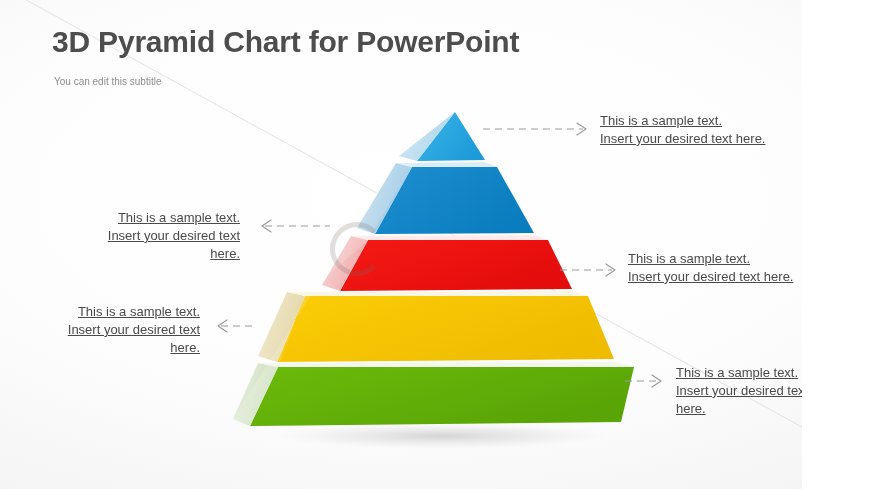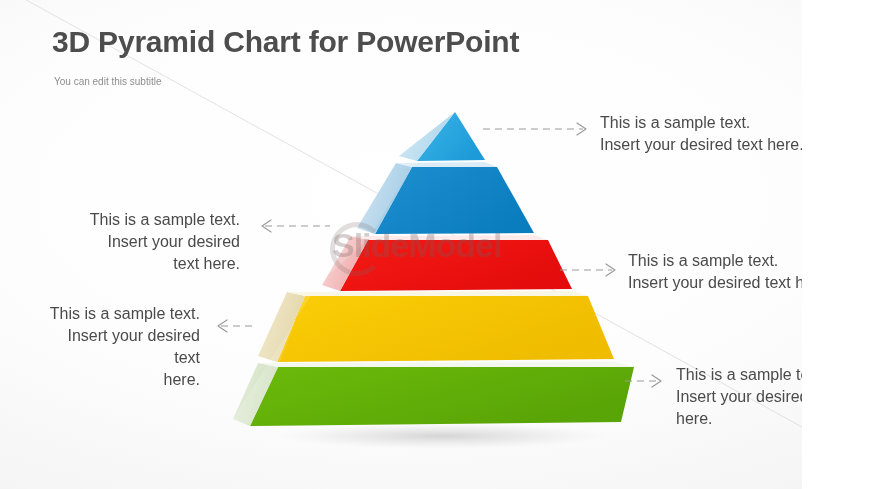--- a/index.html
+++ b/index.html
@@ -77,24 +77,25 @@
     height: 44px;
     border: 5px solid rgba(130,105,105,0.22);
     border-radius: 50%;
     border-right-color: transparent;
     pointer-events: none;
   }
 
   
   .callout {
     position: absolute;
-    font-size: 16px;
+    font-size: 13px;
     line-height: 1.38;
     color: #4a4a4a;
     white-space: pre-line;
+    text-decoration: underline;
   }
   .callout.right { text-align: left; }
   .callout.left  { text-align: right; }
 
   .cl-1 { left: 600px; top: 112px; width: 250px; }
   .cl-2 { left: 628px; top: 250px; width: 230px; }
   .cl-3 { left: 676px; top: 364px; width: 170px; }
   .cl-4 { left: 88px;  top: 209px; width: 152px; }
   .cl-5 { left: 48px;  top: 303px; width: 152px; }
 </style>
@@ -222,21 +223,20 @@
       </g>
 
       <g>
         <line x1="221" y1="326" x2="256" y2="326" stroke-dasharray="7 5"></line>
         <polyline points="227,320 218,326 227,332" stroke-linecap="round" stroke-linejoin="round"></polyline>
       </g>
     </g>
   </svg>
 
   <div class="watermark-ring"></div>
-  <div class="watermark">SlideModel</div>
 
   <div class="callout right cl-1">This is a sample text.
  Insert your desired text here.</div>
 
   <div class="callout right cl-2">This is a sample text.
  Insert your desired text here.</div>
 
   <div class="callout right cl-3">This is a sample text.
 Insert your desired text
 here.</div>

